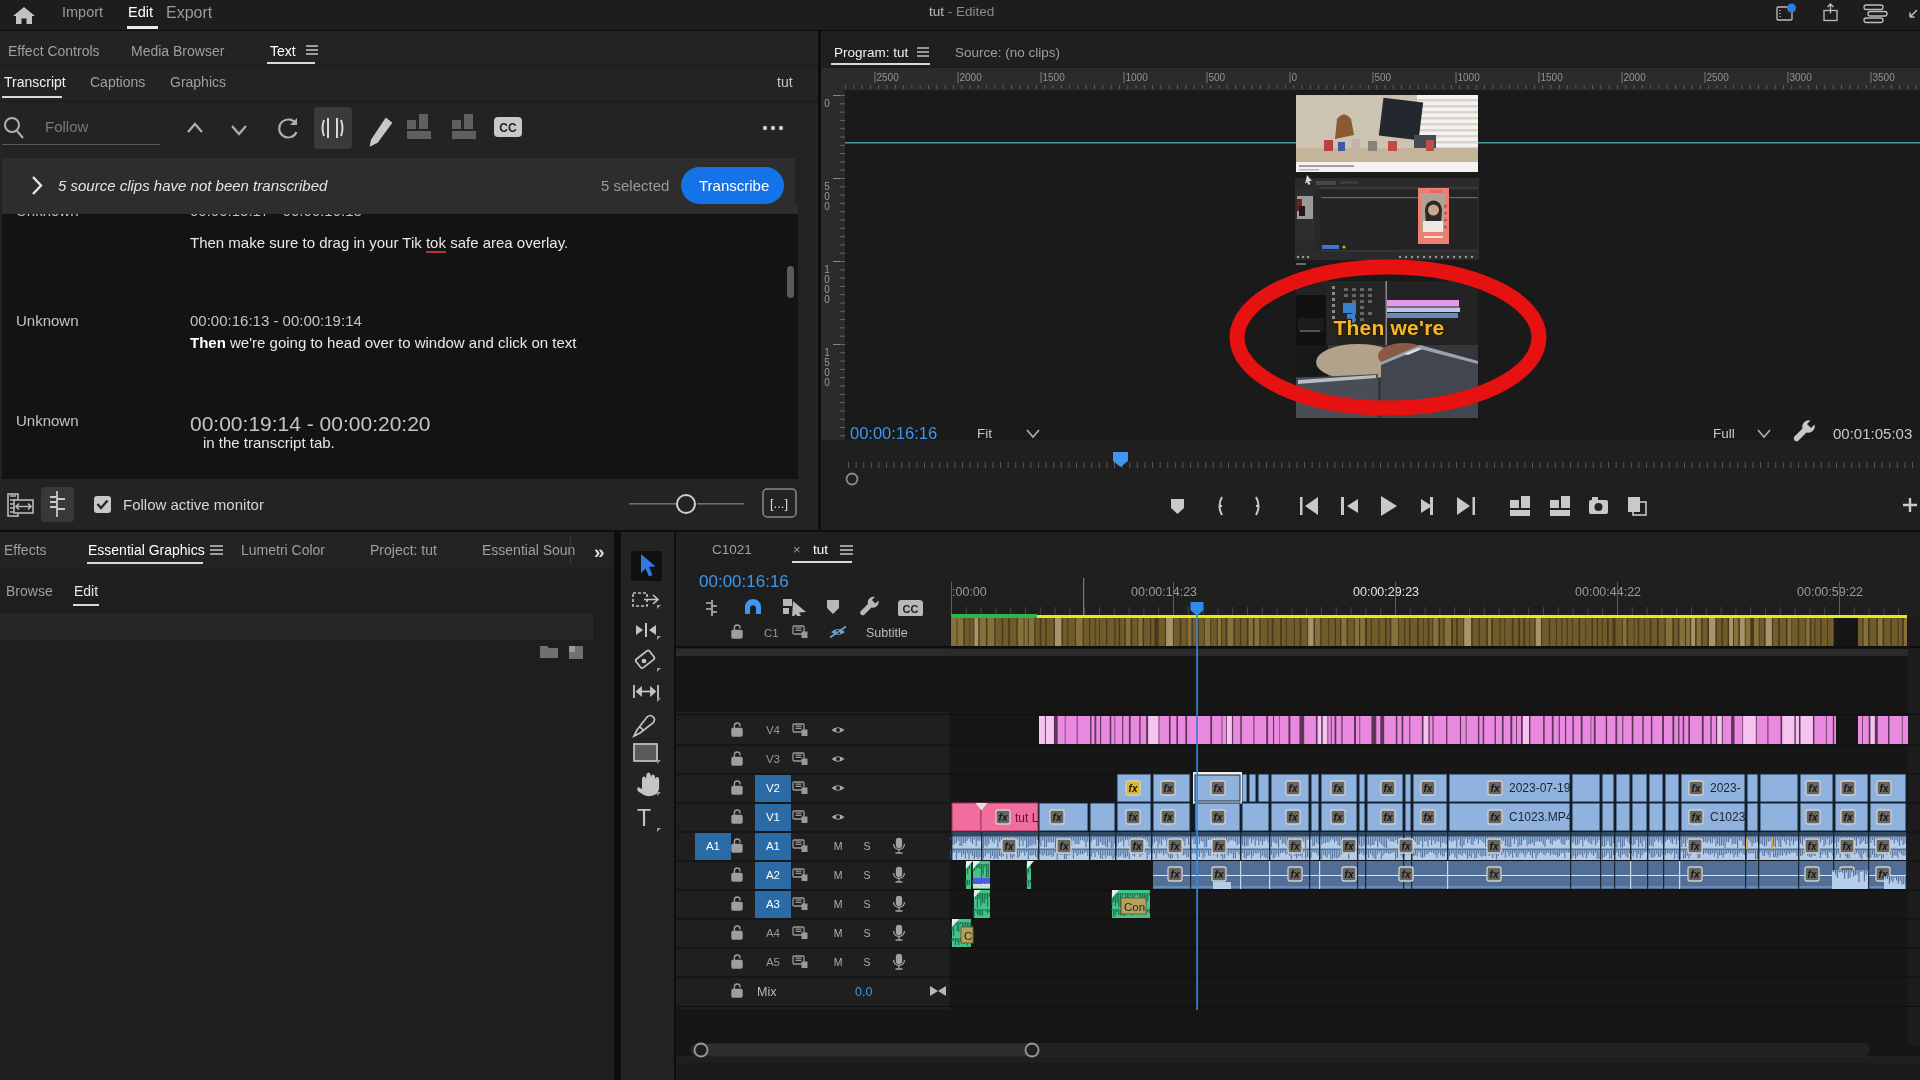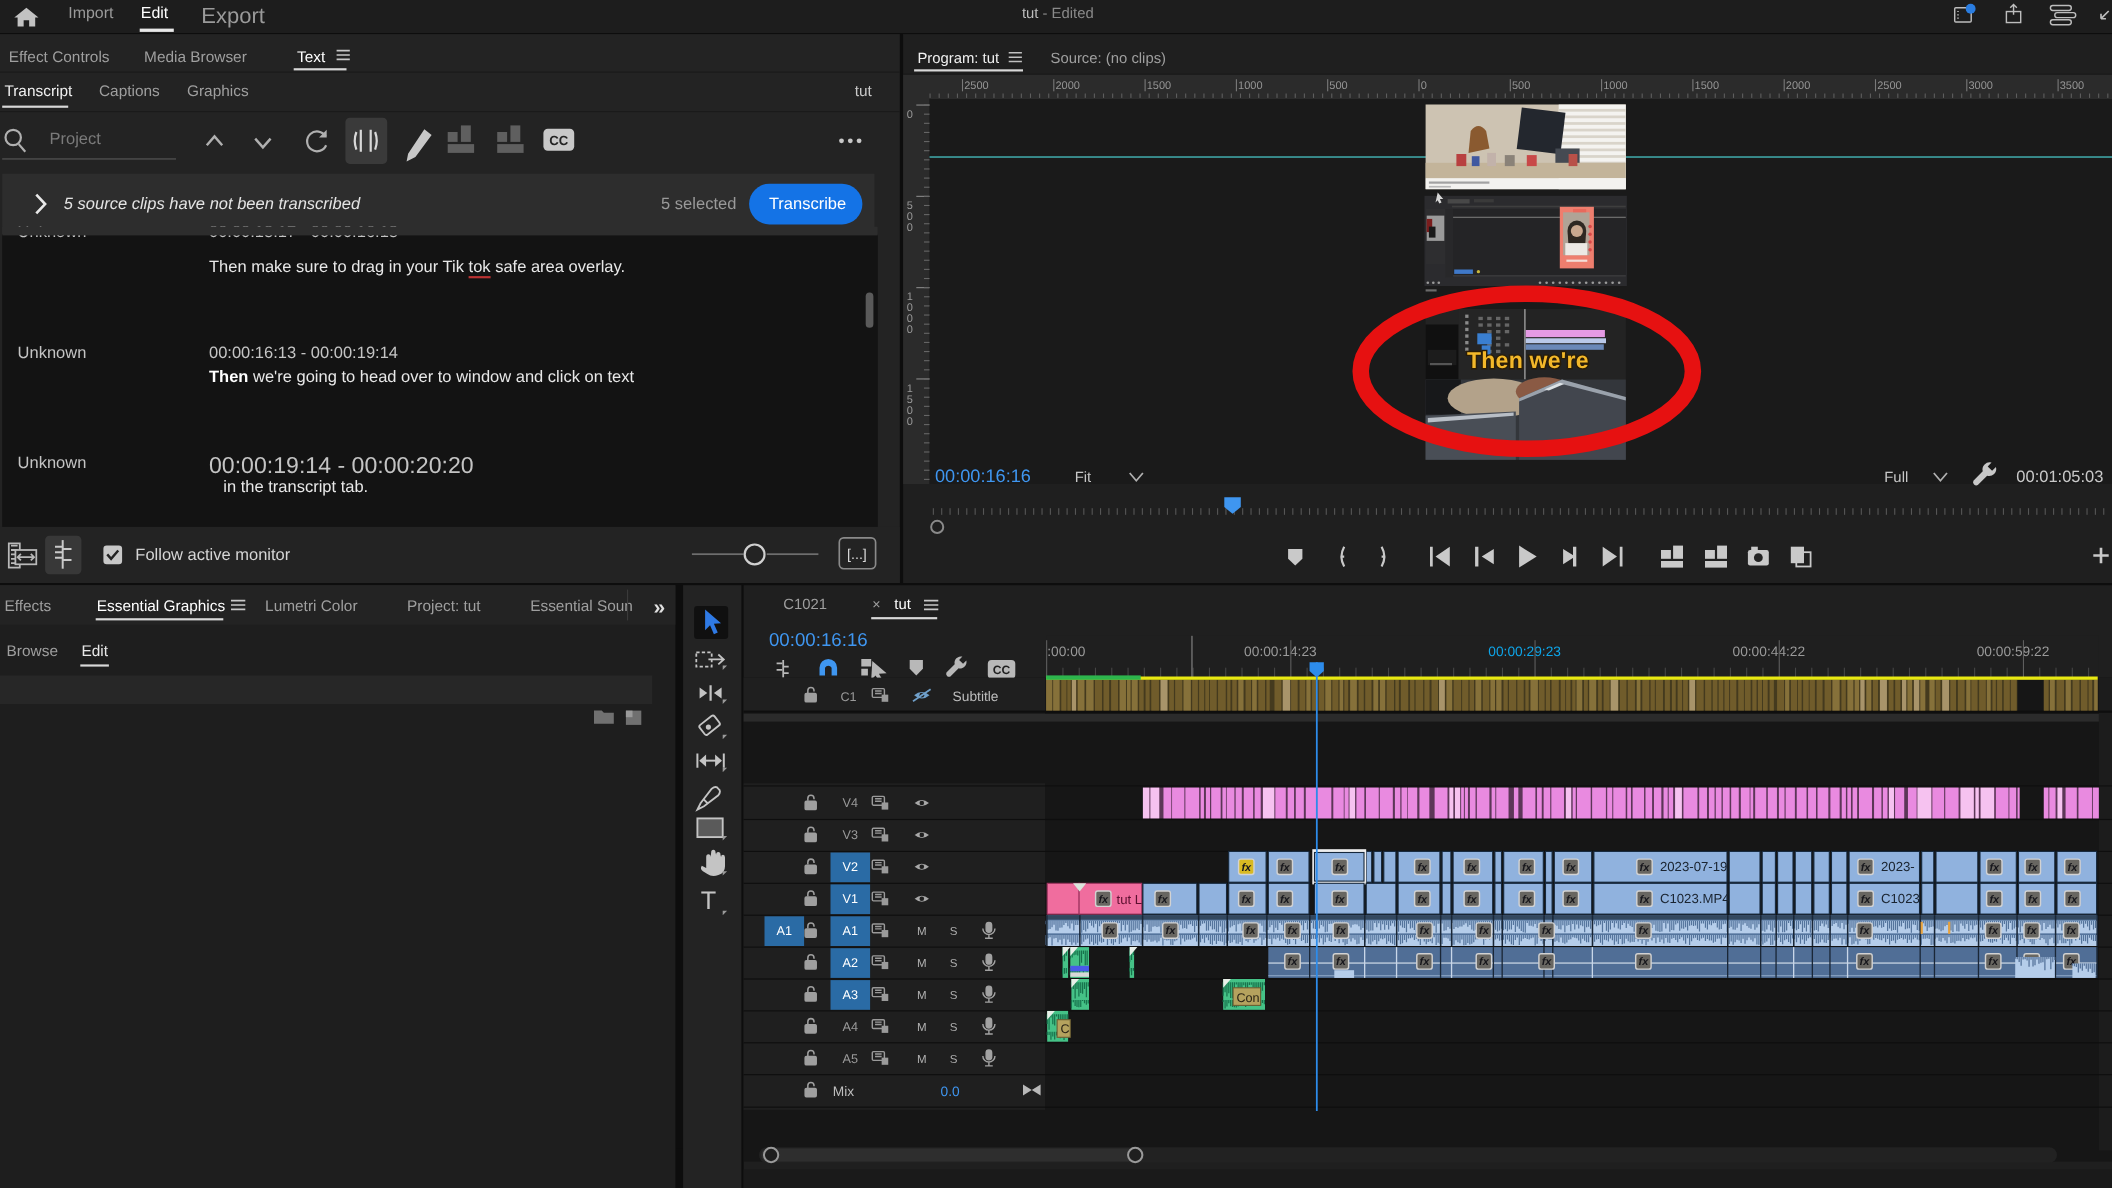--- a/index.html
+++ b/index.html
@@ -11,21 +11,21 @@
 </style></head><body>
 <div id="app">
 
 <div class="panel" style="left:0;top:0;width:1920px;height:30px;background:#1d1d1d;"></div>
 <svg width="1920" height="30" style="z-index:3">
   <path d="M24 7 L35 16 L32 16 L32 24 L26.5 24 L26.5 18.5 L21.5 18.5 L21.5 24 L16 24 L16 16 L13 16 Z" fill="#c2c2c2"></path>
 </svg>
 <div class="tx" style="left:62px;top:4px;color:#9a9a9a;font-size:14.5px;">Import</div>
 <div class="tx" style="left:128px;top:4px;color:#ffffff;font-size:14.5px;">Edit</div>
 <div class="abs" style="left:127px;top:26px;width:31px;height:2.5px;background:#e8e8e8;"></div>
-<div class="tx" style="left:183px;top:4px;color:#9a9a9a;font-size:20px;">Export</div>
+<div class="tx" style="left:166px;top:4px;color:#9a9a9a;font-size:16px;">Export</div>
 <div class="tx" style="left:929px;top:4px;color:#bdbdbd;font-size:13.5px;">tut <span style="color:#8a8a8a"> - Edited</span></div>
 <svg width="1920" height="30" style="z-index:3">
   <g fill="none" stroke="#bdbdbd" stroke-width="1.3">
     <rect x="1777" y="7" width="15" height="13" rx="1"></rect>
     <path d="M1780 10 v1 M1780 13 v1 M1780 16 v1" stroke-width="1.4"></path>
     <circle cx="1791.5" cy="8" r="4.5" fill="#2a7de1" stroke="none"></circle>
     <rect x="1824" y="10.5" width="13" height="10"></rect>
     <path d="M1830.5 13.5 L1830.5 4.5 M1827.5 7 L1830.5 4 L1833.5 7"></path>
     <rect x="1864" y="5" width="19" height="4.5" rx="2.2"></rect>
     <rect x="1868" y="11.5" width="19" height="4.5" rx="2.2"></rect>
@@ -78,21 +78,21 @@
         <rect x="452" y="131" width="24" height="8"></rect>
   </g>
   <rect x="494" y="117" width="28" height="20" rx="4" fill="#c8c8c8"></rect>
   <text x="508" y="132" font-size="12" font-weight="bold" fill="#232323" text-anchor="middle">CC</text>
   <g fill="#c8c8c8">
         <circle cx="765" cy="128" r="2.2"></circle>
         <circle cx="773" cy="128" r="2.2"></circle>
         <circle cx="781" cy="128" r="2.2"></circle>
       </g>
 </svg>
-<div class="tx" style="left:45px;top:118px;color:#7a7a7a;font-size:15px;">Project</div>
+<div class="tx" style="left:45px;top:118px;color:#7a7a7a;font-size:15px;">Follow</div>
 <div class="abs" style="left:2px;top:144px;width:158px;height:1px;background:#5a5a5a;"></div>
 
 <div class="abs" style="left:2px;top:158px;width:793px;height:55px;background:#2d2d2d;"></div>
 <svg width="820" height="220" style="z-index:2">
       <path d="M33 177 L41 185.5 L33 194" fill="none" stroke="#e8e8e8" stroke-width="2.4"></path>
     </svg>
 <div class="tx" style="left:58px;top:177px;color:#e4e4e4;font-size:15px;font-style:italic;">5 source clips have not been transcribed</div>
 <div class="tx" style="left:601px;top:177px;color:#9a9a9a;font-size:15px;">5 selected</div>
 <div class="abs" style="left:681px;top:167px;width:103px;height:37px;background:#1473e6;border-radius:19px;"></div>
 <div class="tx" style="left:699px;top:177px;color:#ffffff;font-size:15px;">Transcribe</div>
@@ -764,21 +764,21 @@
   </g>
   <path d="M827 600 h12 v8 l-6 6 l-6 -6 Z" fill="#b8b8b8"></path>
   <path d="M864 615 l7.5 -7.5 a5.8 5.8 0 0 0 7 -7 l-3 3 l-3.6 -3.6 l3 -3 a5.8 5.8 0 0 0 -7 7 l-7.5 7.5 a 2.7 2.7 0 0 0 3.6 3.6 Z" fill="#b8b8b8"></path>
   <rect x="898" y="600" width="25" height="17" rx="3.5" fill="#b8b8b8"></rect>
   <text x="910.5" y="613" font-size="11" font-weight="bold" fill="#1f1f1f" text-anchor="middle">CC</text>
 </svg>
 
 <div class="abs" style="left:951px;top:578px;width:957px;height:38px;background:#1f1f1f;"></div>
 <div class="tx" style="left:952px;top:585px;color:#9a9a9a;font-size:12.5px;">:00:00</div>
 <div class="tx" style="left:1131px;top:585px;color:#9a9a9a;font-size:12.5px;">00:00:14:23</div>
-<div class="tx" style="left:1353px;top:585px;color:#0ea5e9;font-size:12.5px;">00:00:29:23</div>
+<div class="tx" style="left:1353px;top:585px;color:#e5e5e5;font-size:12.5px;">00:00:29:23</div>
 <div class="tx" style="left:1575px;top:585px;color:#9a9a9a;font-size:12.5px;">00:00:44:22</div>
 <div class="tx" style="left:1797px;top:585px;color:#9a9a9a;font-size:12.5px;">00:00:59:22</div>
 <svg width="1920" height="1080" style="z-index:1">
   <rect x="951.0" y="582" width="1" height="34" fill="#5e5e5e"></rect>
       <rect x="965.8" y="607" width="1" height="9" fill="#454545"></rect>
       <rect x="980.6" y="607" width="1" height="9" fill="#454545"></rect>
       <rect x="995.4" y="607" width="1" height="9" fill="#454545"></rect>
       <rect x="1010.2" y="607" width="1" height="9" fill="#454545"></rect>
       <rect x="1025.0" y="607" width="1" height="9" fill="#454545"></rect>
       <rect x="1039.8" y="607" width="1" height="9" fill="#454545"></rect>

